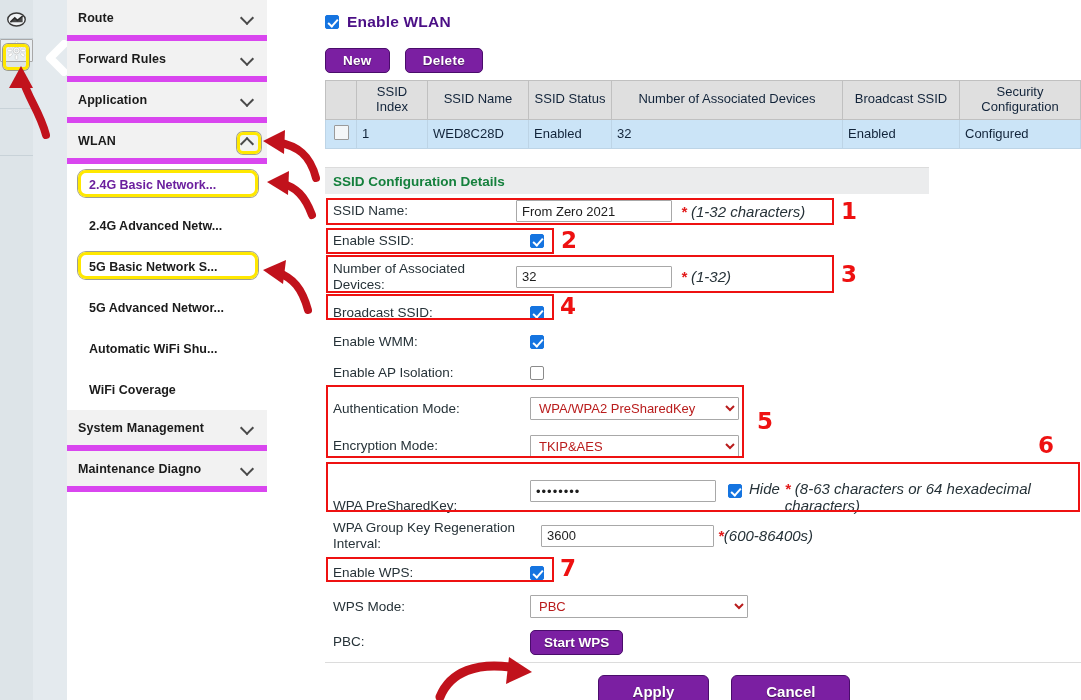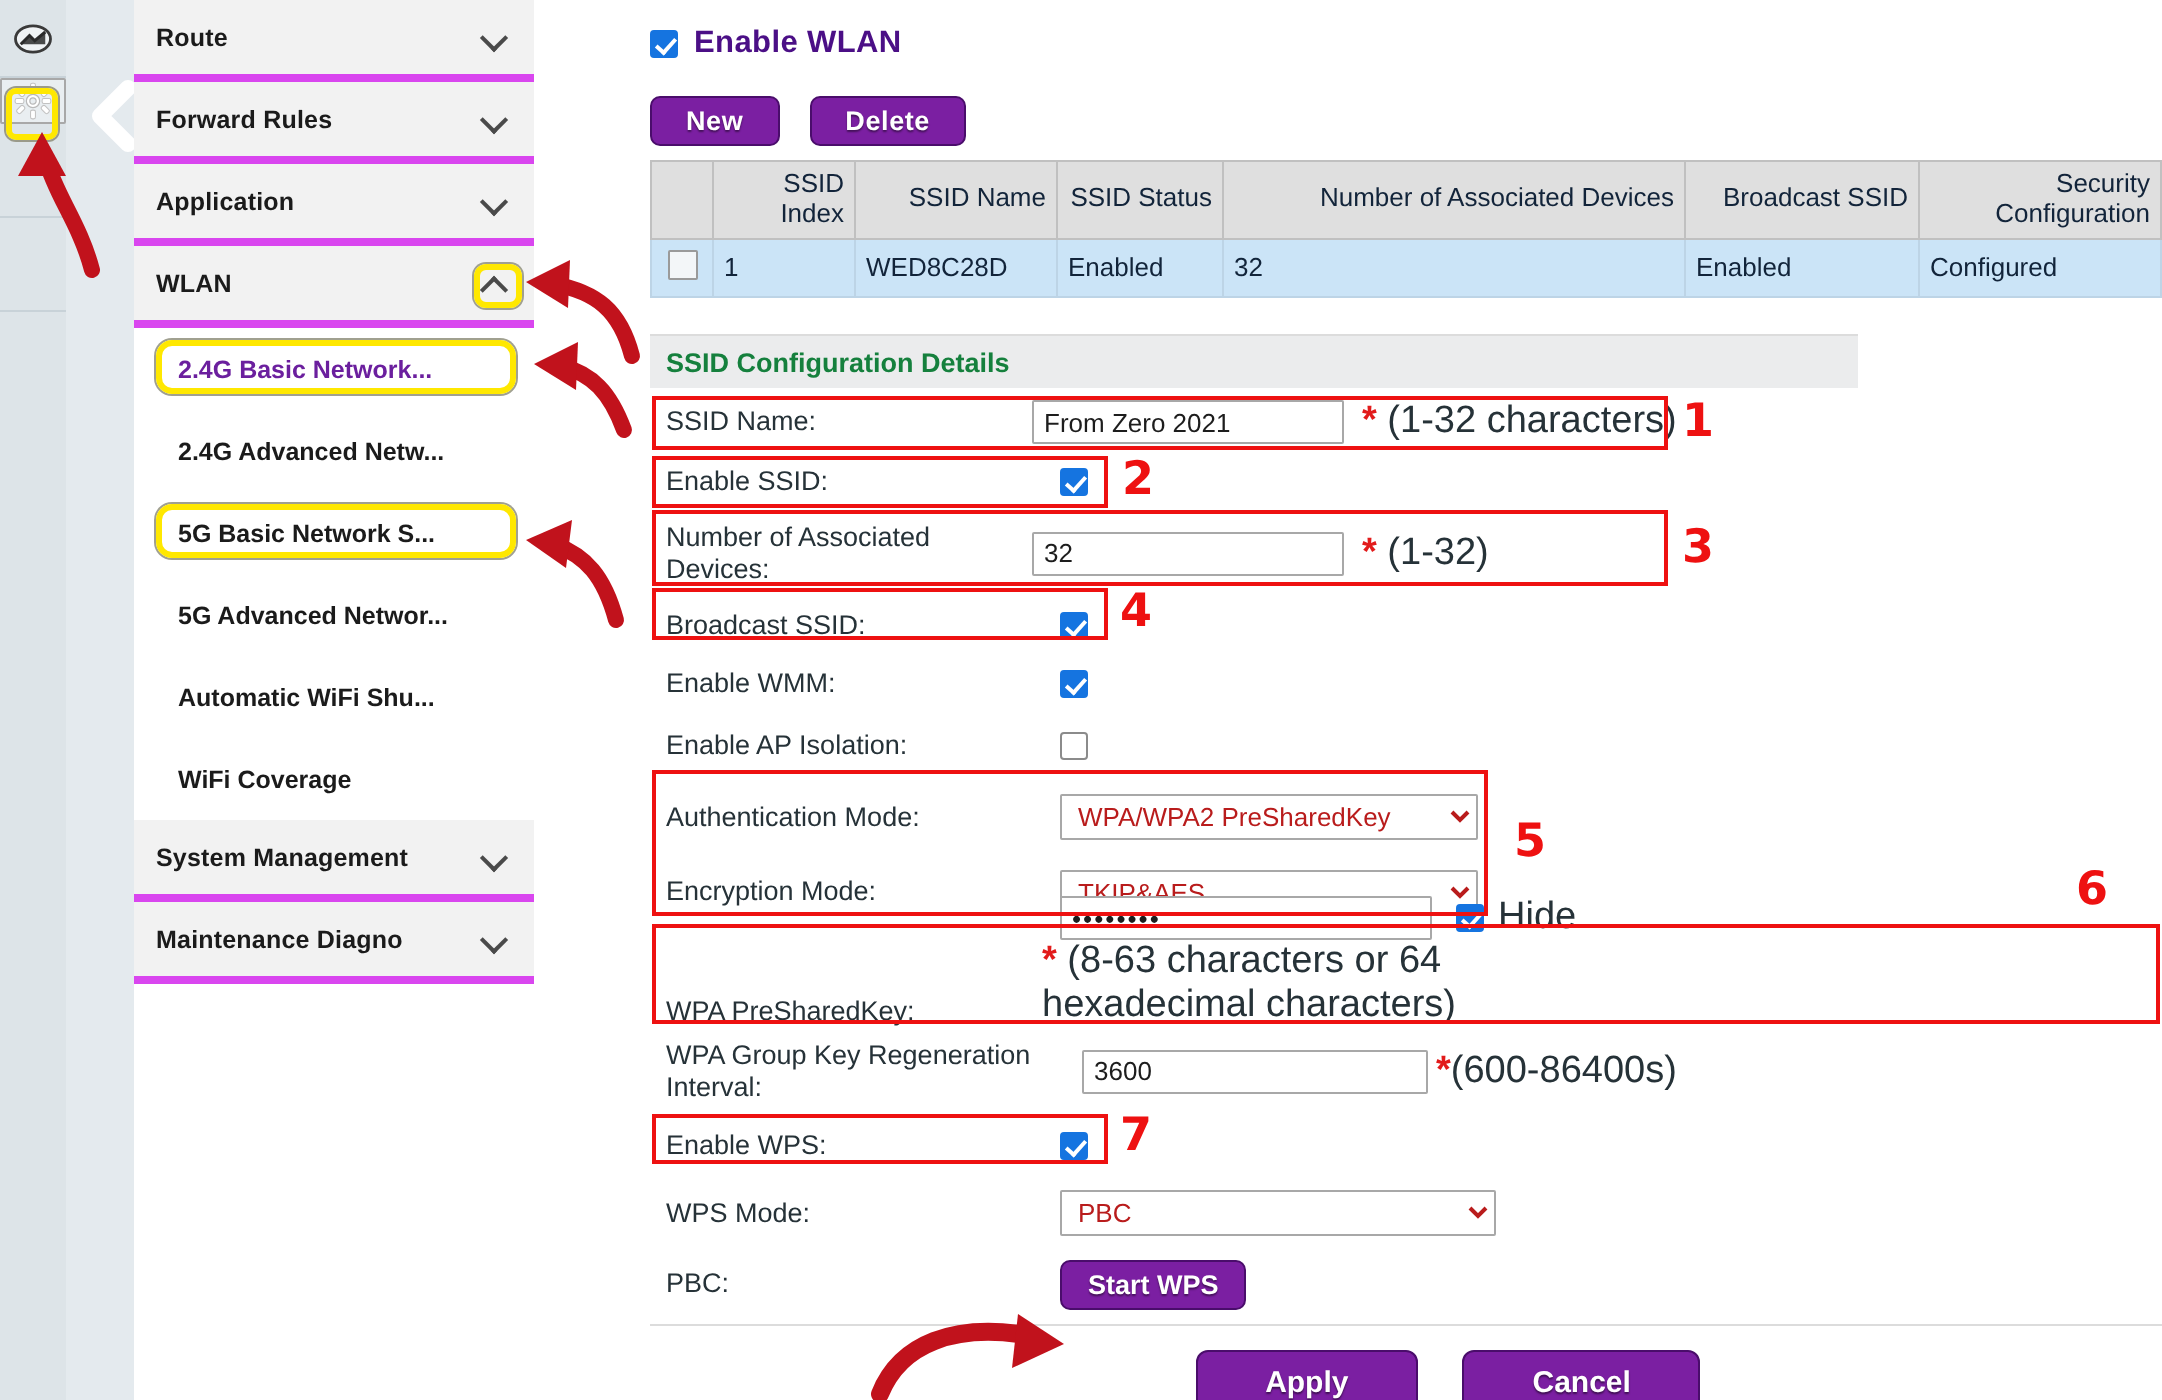--- a/index.html
+++ b/index.html
@@ -39,21 +39,21 @@
   }
   
   #sidebar{
     position:absolute;left:67px;top:0;width:200px;height:700px;
     background:#ffffff;
     font-size:12.5px;
   }
   .menu-group{
     height:41px;box-sizing:border-box;
     background:#f2f2f2;
-    border-bottom:4px solid #d946ef;
+    border-bottom:6px solid #d946ef;
     display:flex;align-items:center;
     padding:0 12px 0 11px;
     font-weight:bold;color:#1b1b1b;
     letter-spacing:.1px;
     position:relative;
   }
   .menu-group .lbl{flex:1;white-space:nowrap;overflow:hidden;}
   .chev{
     width:15px;height:9px;flex:0 0 auto;position:relative;
   }
@@ -112,21 +112,21 @@
     text-shadow:0 1px 1px rgba(0,0,0,.45);
     letter-spacing:.3px;
   }
   
   #ssid-table{
     position:absolute;left:0px;top:80px;width:756px;
     border-collapse:collapse;font-size:13px;color:#12243a;
   }
   #ssid-table th{
     background:#dfdfdf;border:1px solid #c0c0c0;font-weight:normal;
-    padding:4px 5px;line-height:1.15;text-align:right;
+    padding:4px 5px;line-height:1.15;text-align:center;
     color:#12243a;
   }
   #ssid-table td{
     background:#cbe4f7;border:1px solid #bdd4e6;padding:3px 5px;
     text-align:left;height:22px;color:#12243a;
   }
   #ssid-table td.ctr{text-align:center;}
   .tbl-cb{
     width:13px;height:13px;border:1px solid #9a9a9a;background:#f3f6f8;
     display:inline-block;border-radius:1px;
@@ -145,21 +145,21 @@
     display:flex;align-items:center;min-height:29px;
     font-size:13.5px;color:#263238;position:relative;
   }
   .flab{width:191px;flex:0 0 auto;padding-left:8px;box-sizing:border-box;line-height:1.18;}
   .fctl{flex:1;display:flex;align-items:center;flex-wrap:wrap;}
   .tinput{
     border:1px solid #a8a8a8;background:#fff;border-radius:1px;
     font-size:13px;padding:10px 5px;box-sizing:border-box;height:22px;
     font-family:"Liberation Sans", sans-serif;color:#1d1d1d;
   }
-  .hint{margin-left:9px;font-size:19px;color:#263238;}
+  .hint{margin-left:9px;font-size:15px;color:#263238;font-style:italic;}
   .star{color:#e21b1b;font-weight:bold;}
   .sel{
     border:1px solid #a8a8a8;background:#fff;border-radius:1px;height:23px;
     font-size:13px;font-family:"Liberation Sans", sans-serif;
     padding:1px 4px;box-sizing:border-box;color:#b91c1c;
   }
   .wpsbtn{
     background:#7b1fa2;color:#fff;border:1px solid #4a0d6b;border-radius:5px;
     font-size:13.5px;font-weight:bold;padding:4px 13px;cursor:pointer;
     font-family:"Liberation Sans", sans-serif;text-shadow:0 1px 1px rgba(0,0,0,.45);

